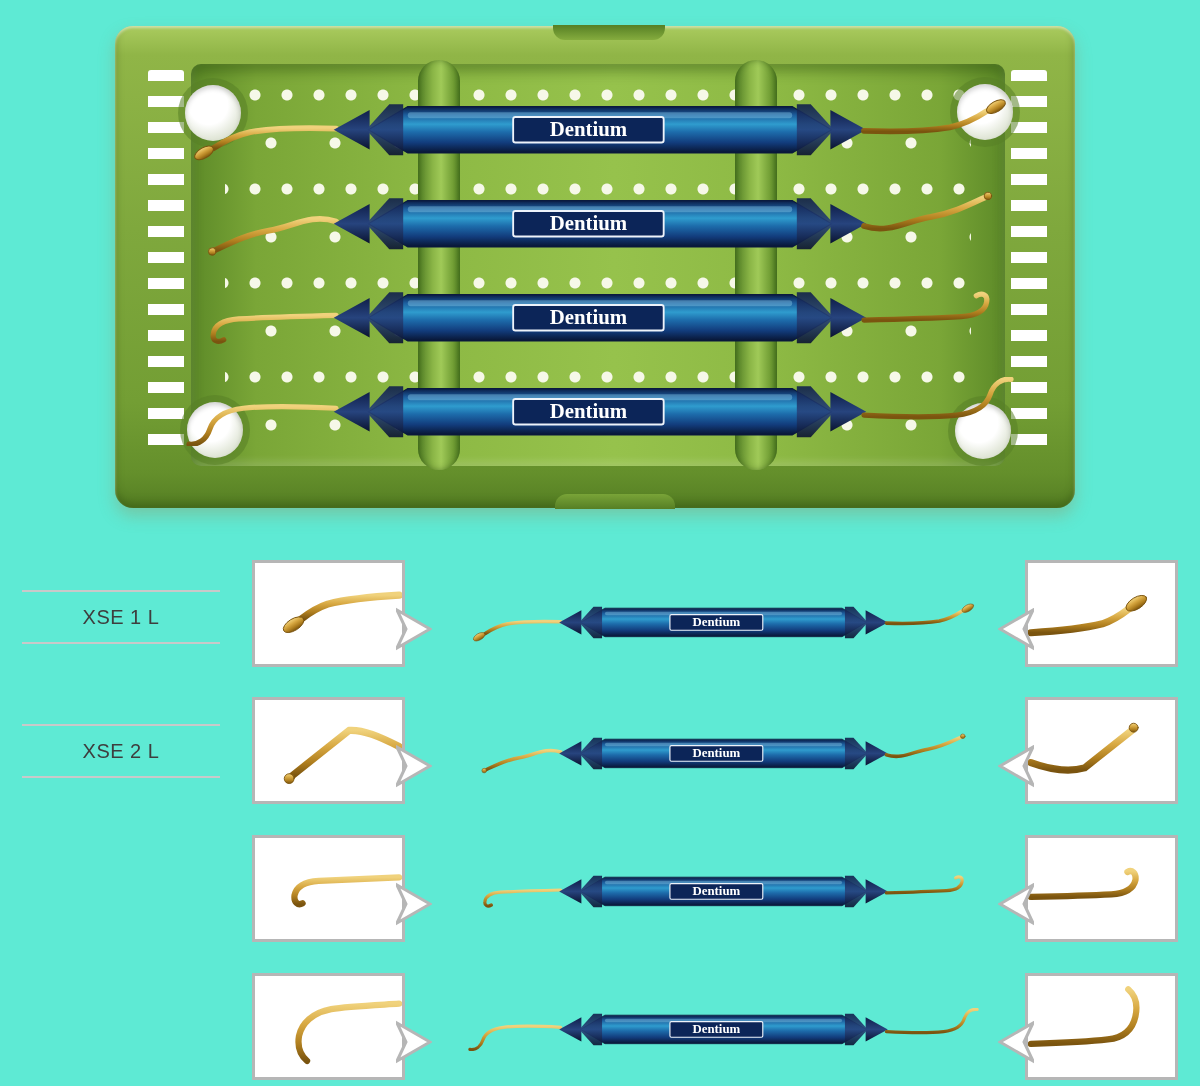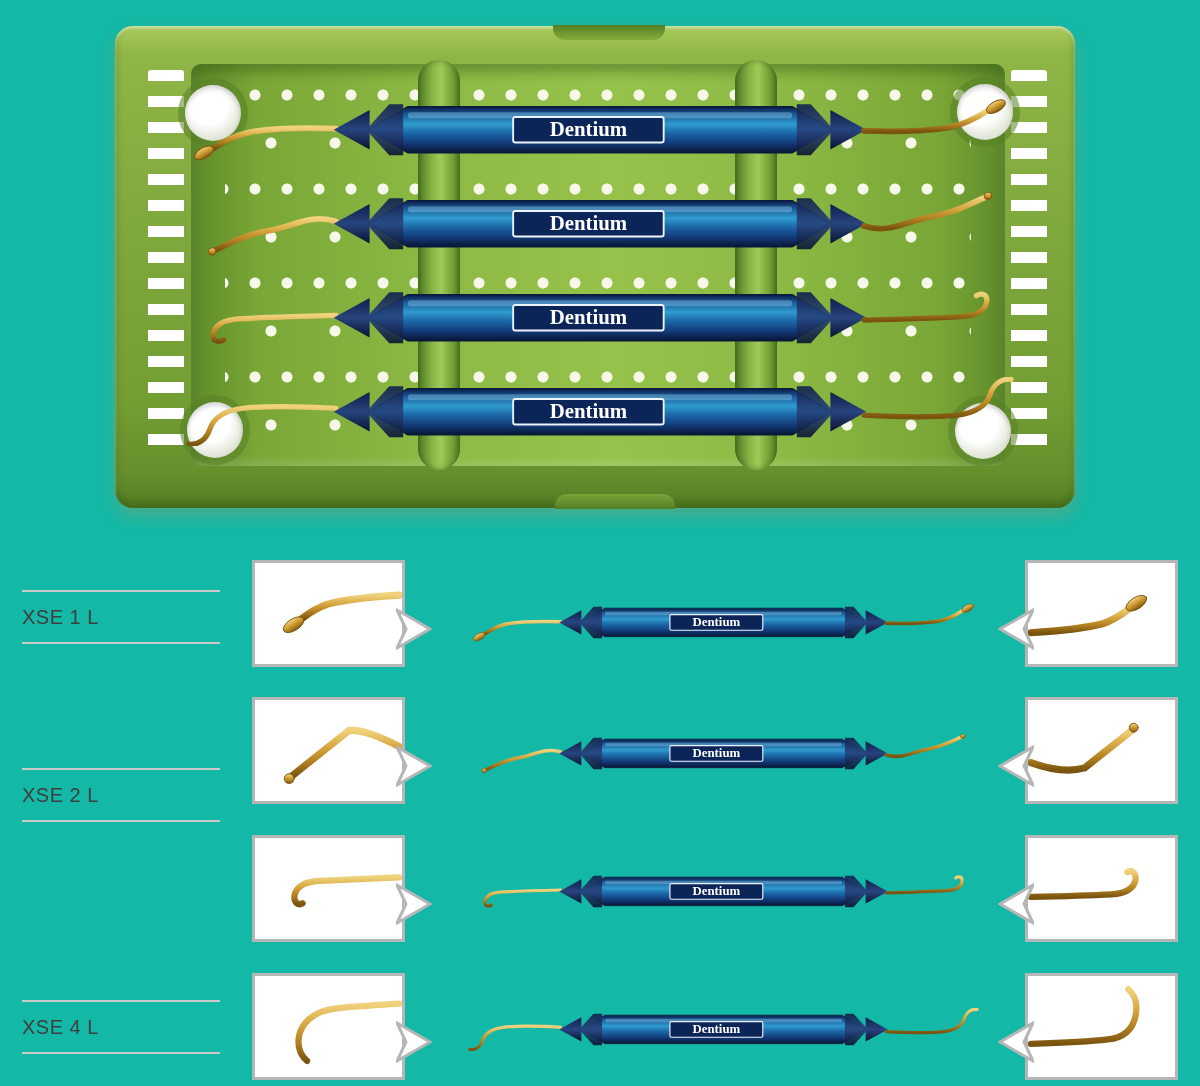--- a/index.html
+++ b/index.html
@@ -1,16 +1,16 @@
 <!DOCTYPE html>
 <html><head>
 <meta charset="utf-8">
 <style>
   html,body{margin:0;padding:0;background:#ffffff;}
-  .page{position:relative;width:1200px;height:1086px;background:#14b8a6;overflow:hidden;
+  .page{position:relative;width:1200px;height:1086px;background:#5eead4;overflow:hidden;
         font-family:"Liberation Sans",sans-serif;}
 
   
   .tray{position:absolute;left:115px;top:26px;width:960px;height:482px;border-radius:18px;
     background:linear-gradient(180deg,#aacb5e 0%,#90b547 6%,#7fa83d 42%,#739e34 78%,#648f2b 93%,#547e23 100%);
     box-shadow:0 8px 16px rgba(140,160,110,.45), inset 0 2px 3px rgba(255,255,255,.5), inset 0 -5px 9px rgba(40,70,10,.4);}
   .tray-floor{position:absolute;left:76px;top:38px;right:70px;bottom:42px;border-radius:10px;
     background:linear-gradient(90deg,#5d8a28 0%,#7aa637 8%,#8db944 30%,#96c24c 52%,#8db944 72%,#7aa637 92%,#5d8a28 100%);
     box-shadow:inset 0 8px 12px rgba(30,60,5,.35), inset 0 -4px 8px rgba(255,255,255,.18);}
   .holes{position:absolute;left:34px;right:34px;top:12px;bottom:12px;
@@ -34,33 +34,33 @@
   .notch-top{position:absolute;top:-1px;left:438px;width:112px;height:15px;border-radius:0 0 12px 12px;
     background:linear-gradient(180deg,#567f24,#85ac3e);}
   .notch-bottom{position:absolute;bottom:-1px;left:440px;width:120px;height:15px;border-radius:12px 12px 0 0;
     background:linear-gradient(0deg,#567f24,#79a438);}
   .tray-inst{position:absolute;left:45px;width:880px;}
   .tray-inst.t1{top:69px}.tray-inst.t2{top:163px}.tray-inst.t3{top:257px}.tray-inst.t4{top:351px}
 
   
   .row-label{position:absolute;left:22px;width:198px;height:50px;
     border-top:2px solid #c9c9c9;border-bottom:2px solid #c9c9c9;
-    display:flex;align-items:center;justify-content:flex-start;
+    display:flex;align-items:center;justify-content:center;
     font-size:20px;color:#3e3e3e;letter-spacing:.5px;}
   .dbox{position:absolute;width:153px;height:107px;box-sizing:border-box;
     background:#ffffff;border:3px solid #b6b6b6;}
   .dbox svg.tipzoom{position:absolute;left:0;top:0;width:147px;height:101px;}
   .tail{position:absolute;top:50%;margin-top:-8px;width:36px;height:46px;}
   .tail.right-side{right:-30px}
   .tail.left-side{left:-30px}
   .cinst{position:absolute;left:452px;width:543px;}
   .c1{top:601px}.c2{top:732px}.c3{top:870px}.c4{top:1008px}
   .bL{left:252px}.bR{left:1025px}
   .r1{top:560px}.r2{top:697px}.r3{top:835px}.r4{top:973px}
-  .l1{top:590px}.l2{top:768px}.l3{top:861px}.l4{top:1000px}
+  .l1{top:590px}.l2{top:724px}.l3{top:861px}.l4{top:1000px}
 </style>
 </head>
 <body>
 
 <svg style="position:absolute;width:0;height:0" aria-hidden="true">
   <defs>
     <linearGradient id="gGold" x1="0" y1="0" x2="0" y2="1">
       <stop offset="0" stop-color="#f0d27c"></stop>
         <stop offset="0.35" stop-color="#d8a943"></stop>
       <stop offset="0.7" stop-color="#b07f1f"></stop>
@@ -180,23 +180,20 @@
       </g>
     </svg>
   </div>
 
   <div class="row-label l1">
       <span>XSE 1 L</span>
     </div>
   <div class="row-label l2">
       <span>XSE 2 L</span>
     </div>
-  <div class="row-label l4">
-      <span>XSE 4 L</span>
-    </div>
 
   <div class="dbox bL r1">
     <svg class="tipzoom" viewBox="0 0 158 113" fill="none" stroke="url(#gGold)" stroke-linecap="round">
       <path d="M158,36 C124,38 98,41 78,46 C66,50 57,56 48,63" stroke-width="8"></path>
       <ellipse cx="40" cy="69" rx="13" ry="6.5" transform="rotate(-32 40 69)" fill="url(#gGold)" stroke="#7a540f" stroke-width="1"></ellipse>
     </svg>
     <svg class="tail right-side" viewBox="0 0 36 46">
       <polygon points="1,4 34,23 1,42 10,23" fill="#ffffff" stroke="#b6b6b6" stroke-width="3"></polygon>
     </svg>
   </div>

